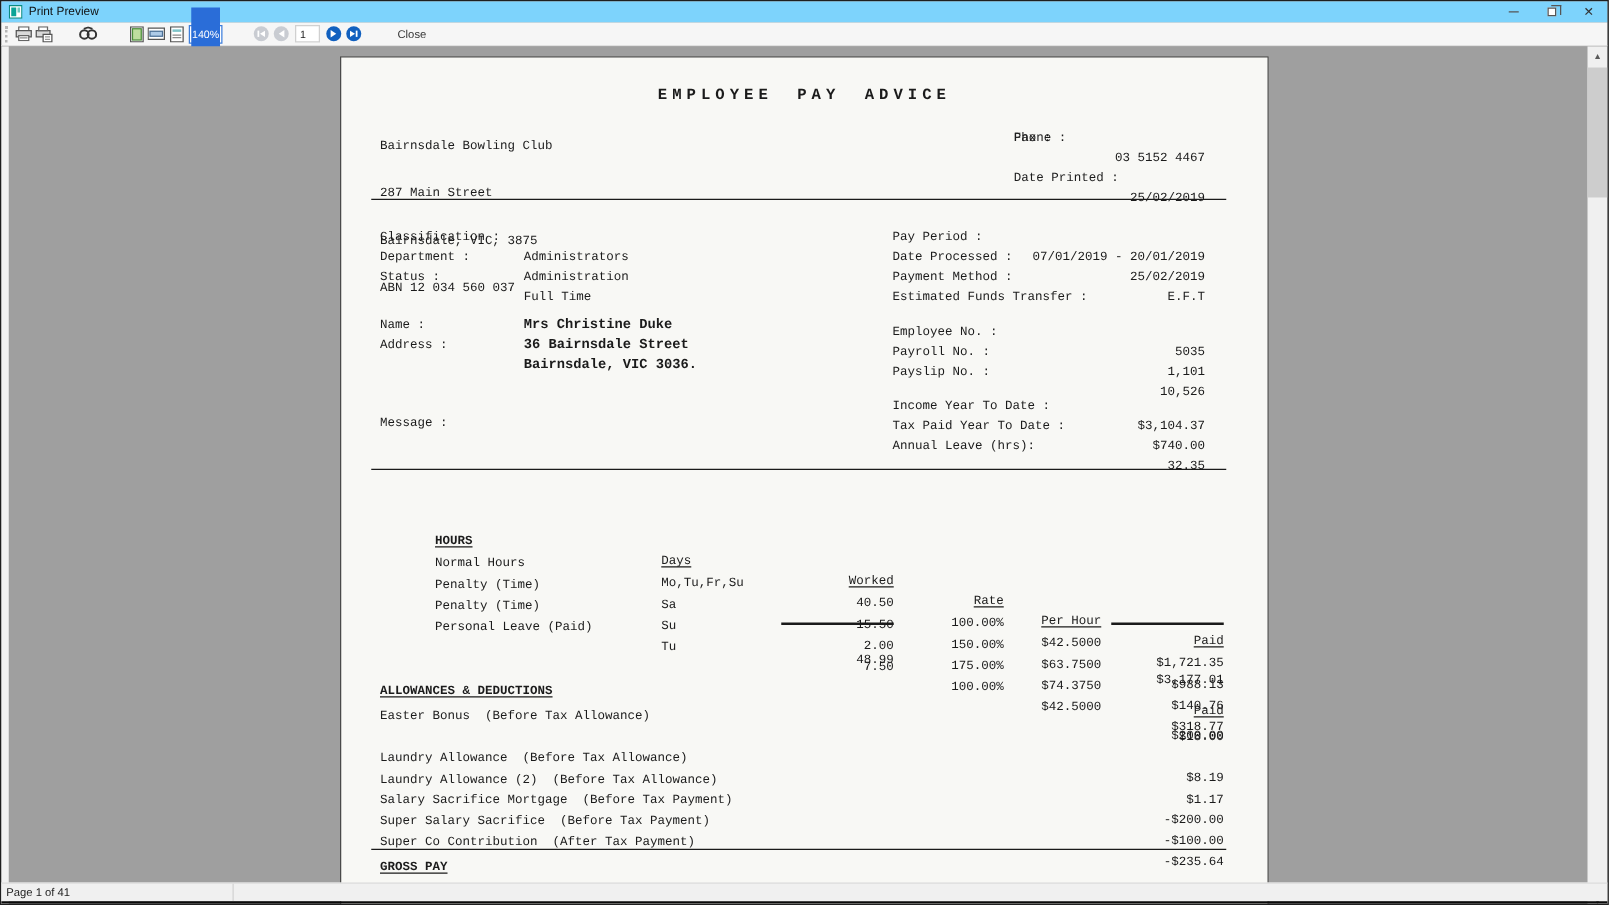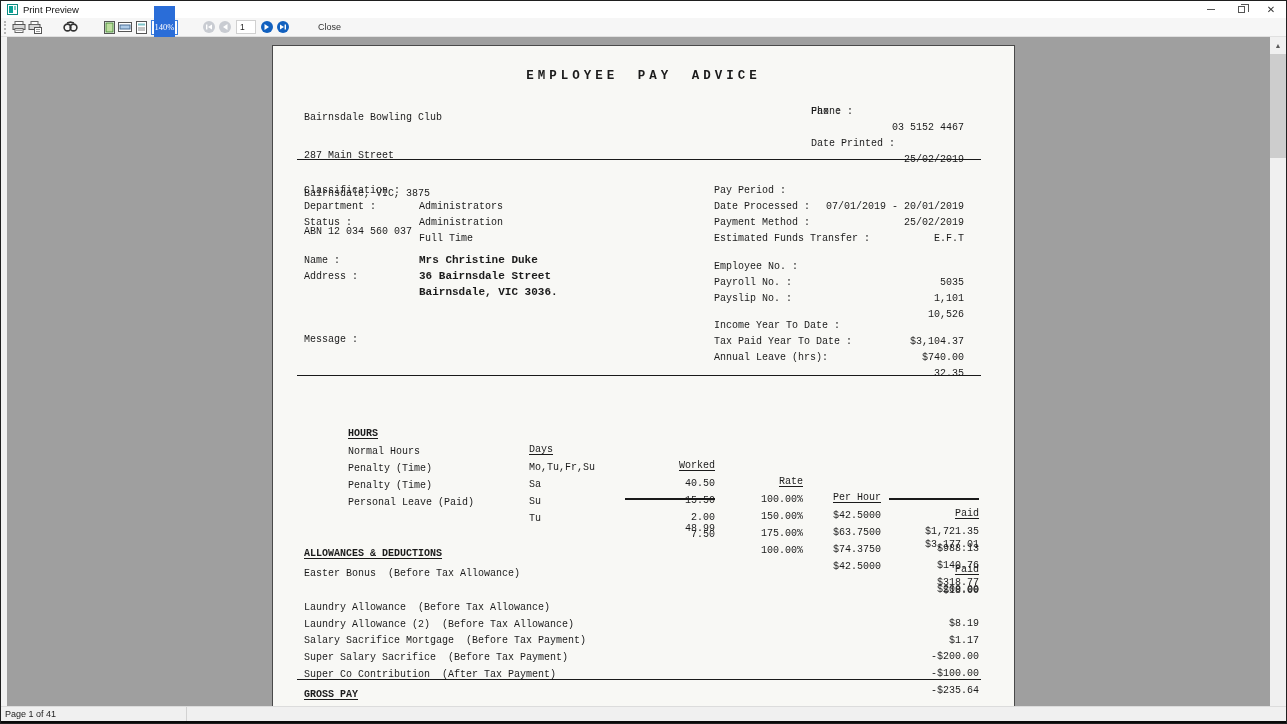--- a/index.html
+++ b/index.html
@@ -4,40 +4,40 @@
 <style>
   * { margin:0; padding:0; box-sizing:border-box; }
   html,body { width:1287px; height:724px; background:#000; }
   body { font-family:"Liberation Sans", sans-serif; }
 
   #window { position:relative; width:1287px; height:724px; background:#9f9f9f;
             border:1px solid #1f1f1f; overflow:hidden; }
 
   
   .titlebar { position:absolute; left:0; top:0; width:100%; height:17px;
-              background:#ffffff; display:flex; align-items:center; }
+              background:#7dd3fc; display:flex; align-items:center; }
   .app-icon { width:11px; height:11px; margin:0 5px 0 6px; }
   .title-text { font-size:9.5px; color:#111; }
   .win-controls { margin-left:auto; display:flex; height:100%; }
   .win-btn { width:30px; height:100%; display:flex; align-items:center; justify-content:center;
              color:#444; font-size:9px; cursor:default; }
   .glyph-min { width:8px; height:1px; background:#555; }
   .glyph-restore { width:7px; height:7px; border:1px solid #555; position:relative; background:#fff; }
   .glyph-restore::before { content:""; position:absolute; left:2px; top:-3px; width:7px; height:7px;
              border:1px solid #555; border-left:none; border-bottom:none; }
   .glyph-close { font-size:10px; color:#333; }
 
   
   .toolbar { position:absolute; left:0; top:17px; width:100%; height:19px;
              background:#f6f6f6; display:flex; align-items:center; border-bottom:1px solid #e0e0e0; }
   .gripper { width:3px; height:13px; border-left:2px dotted #b5b5b5; margin-left:3px; }
   .tb-icon { width:16px; height:14px; display:flex; align-items:center; justify-content:center; }
   .zoom-box { margin-left:2px; height:15px; min-width:27px; background:#fff;
               border:1px solid #3d7edb; display:flex; align-items:center; justify-content:center; }
-  .zoom-box span { background:#2a6dd8; color:#fff; font-size:8.5px; padding:16px 1px;font-family:Liberation Serif, serif; }
+  .zoom-box span { background:#2a6dd8; color:#fff; font-size:8.5px; padding:16px 1px; }
   .nav-btn { width:12px; height:12px; border-radius:50%; display:flex; align-items:center;
              justify-content:center; margin:0 2px; }
   .nav-disabled { background:#c9ccd2; }
   .nav-active { background:#1160bf; }
   .page-box { width:20px; height:14px; background:#fff; border:1px solid #d0d0d0;
               font-size:8.5px; color:#222; display:flex; align-items:center; padding-left:3px; margin:0 3px; }
   .close-label { font-size:9px; color:#333; margin-left:27px; }
 
   
   .preview { position:absolute; left:0; top:36px; width:1285px; height:692px;

